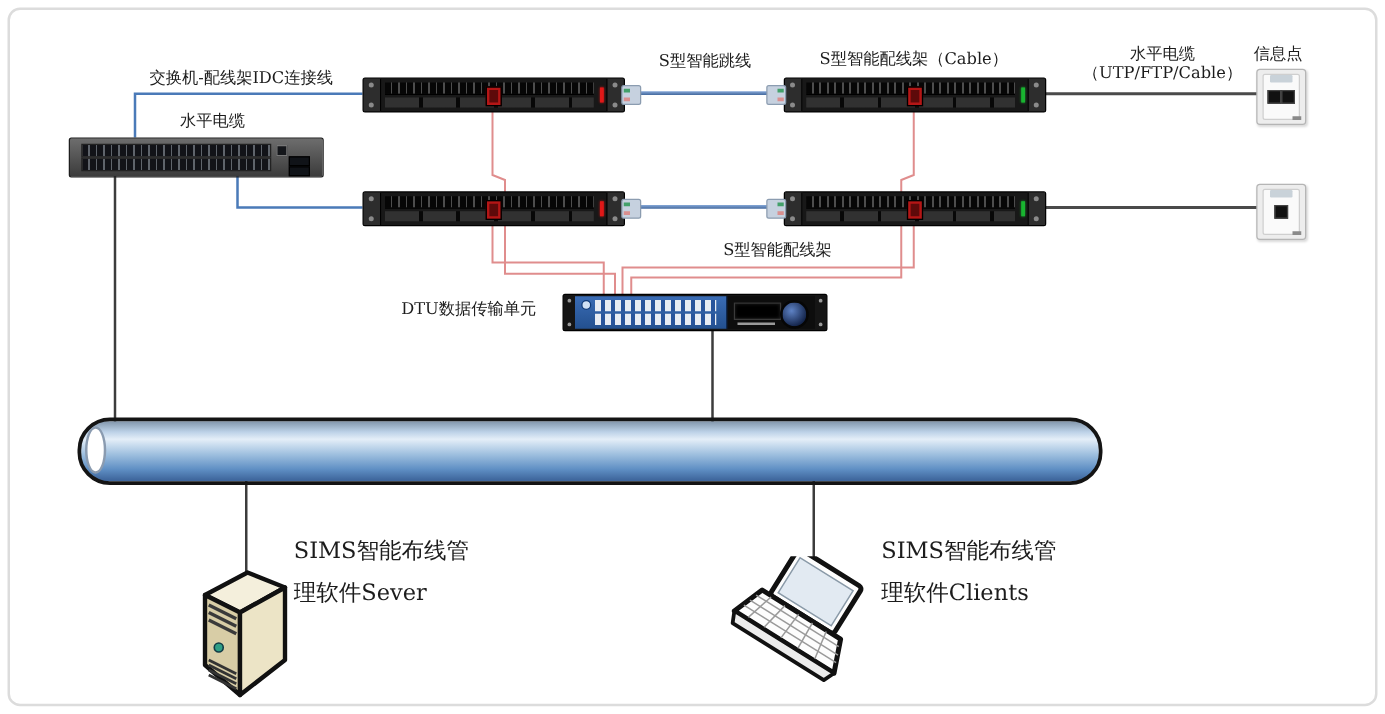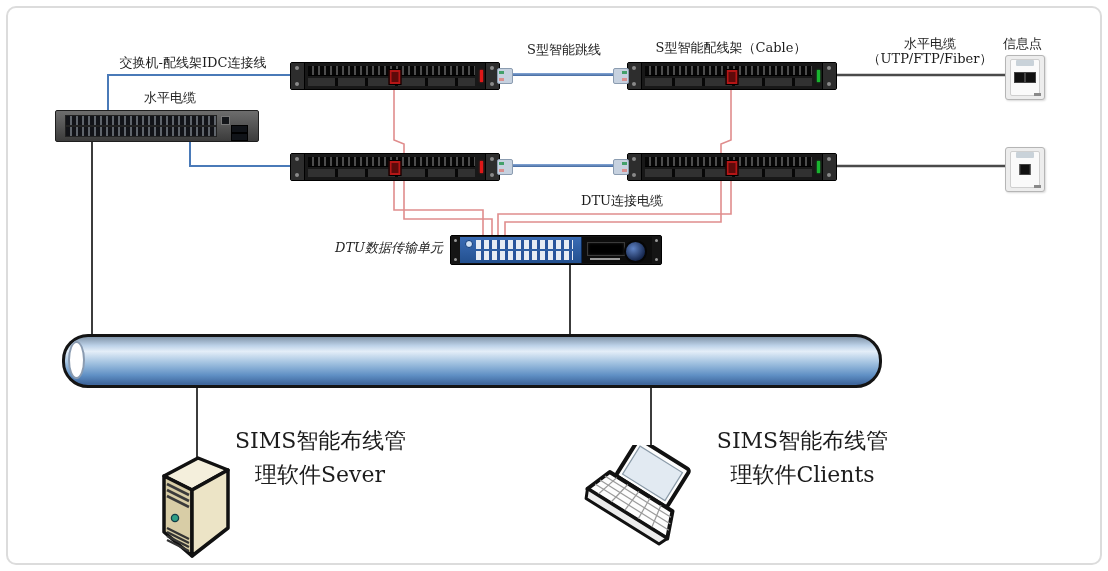--- a/index.html
+++ b/index.html
@@ -2,21 +2,21 @@
 <html><head>
 <meta charset="utf-8">
 <style>
   html,body{margin:0;padding:0;background:#fff;}
   #canvas{position:relative;width:1108px;height:571px;background:#fff;overflow:hidden;
           font-family:"DejaVu Serif","Liberation Serif",serif;color:#1c1c1c;}
   .frame{position:absolute;left:6px;top:6px;right:6px;bottom:6px;border:2px solid #dcdcdc;border-radius:10px;}
 
   
   .lbl{position:absolute;font-size:13px;line-height:15px;text-align:center;white-space:nowrap;}
-  .lbl-lg{position:absolute;font-size:22px;line-height:34px;text-align:center;white-space:nowrap;}
+  .lbl-lg{position:absolute;font-size:18px;line-height:34px;text-align:left;white-space:nowrap;}
 
   
   .switch{position:absolute;background:linear-gradient(#6d6d6d,#3b3b3b);border:1px solid #1e1e1e;border-radius:2px;}
   .sw-ports{position:absolute;left:9px;top:4px;width:150px;height:22px;}
   .sw-row{position:absolute;left:0;width:100%;height:9px;background:repeating-linear-gradient(90deg,#121318 0 4.5px,#5f646b 4.5px 6px);border:1px solid #222;}
   .sw-row.r1{top:0;} .sw-row.r2{bottom:0;}
   .sw-led{position:absolute;right:28px;top:5px;width:7px;height:7px;background:#14161a;border:1px solid #777;}
   .sw-slot{position:absolute;right:10px;width:15px;height:6px;background:#101318;border:1px solid #000;}
   .sw-slot.s1{top:14px;} .sw-slot.s2{top:22px;}
 
@@ -217,25 +217,25 @@
       <polygon points="9,72 103,72 99,81 13,81" fill="#ececec" stroke="#111" stroke-width="3" stroke-linejoin="round"></polygon>
     </g>
   </svg>
 
   <div class="lbl" style="left:113px;top:55px;width:160px;">交换机-配线架IDC连接线</div>
   <div class="lbl" style="left:120px;top:90px;width:100px;">水平电缆</div>
   <div class="lbl" style="left:518px;top:42px;width:92px;">S型智能跳线</div>
   <div class="lbl" style="left:641px;top:40px;width:180px;">S型智能配线架（Cable）</div>
   <div class="lbl" style="left:860px;top:36px;width:140px;">
     <span>水平电缆</span><br>
-    <span>（UTP/FTP/Fiber）</span>
+    <span>（UTP/FTP/Cable）</span>
   </div>
   <div class="lbl" style="left:995px;top:36px;width:55px;text-align:center;">信息点</div>
-  <div class="lbl" style="left:567px;top:193px;width:110px;">DTU连接电缆</div>
-  <div class="lbl" style="left:333px;top:240px;width:112px;font-style:italic;">DTU数据传输单元</div>
+  <div class="lbl" style="left:567px;top:193px;width:110px;">S型智能配线架</div>
+  <div class="lbl" style="left:319px;top:240px;width:112px;">DTU数据传输单元</div>
   <div class="lbl-lg" style="left:235px;top:424px;width:170px;">
     <span>SIMS智能布线管</span><br>
     <span>理软件Sever</span>
   </div>
   <div class="lbl-lg" style="left:705px;top:424px;width:195px;">
     <span>SIMS智能布线管</span><br>
     <span>理软件Clients</span>
   </div>
 
   <div class="frame"></div>

